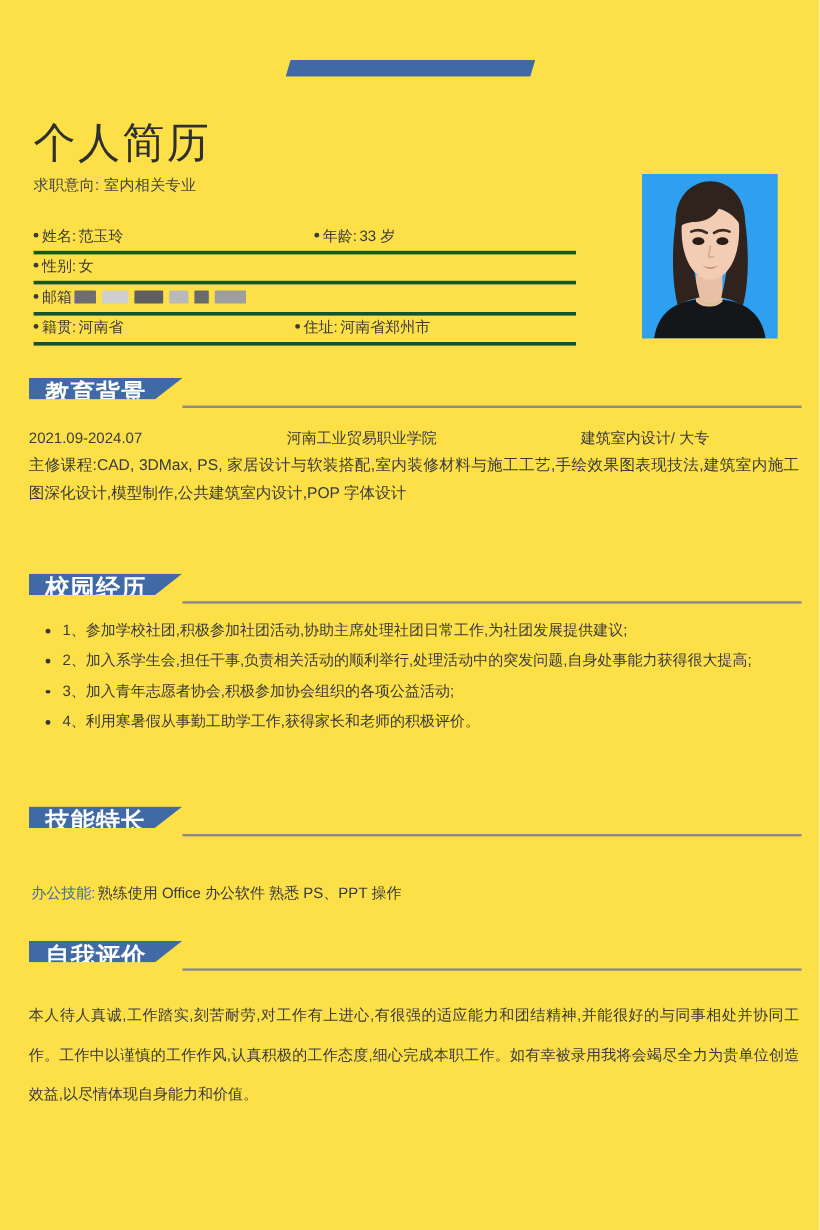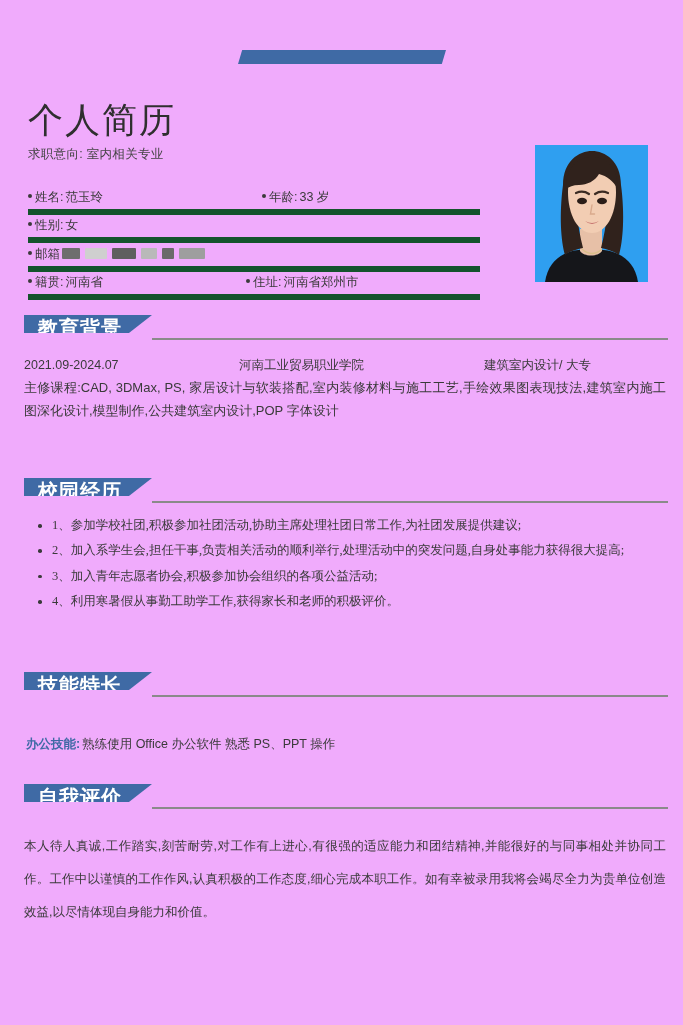--- a/index.html
+++ b/index.html
@@ -12,21 +12,21 @@
     height: 1025px;
     position: relative;
     font-family: "Liberation Sans", "DejaVu Sans", sans-serif;
     color: #3a3a3a;
     overflow: hidden;
   }
 
   .page {
     position: absolute;
     inset: 0;
-    background: #f0abfc;
+    background: #fde047;
   }
 
   
   .top-banner {
     position: absolute;
     left: 238px;
     top: 50px;
     width: 208px;
     height: 14px;
     background: #3f6aa5;
@@ -71,21 +71,21 @@
   .info-table {
     position: absolute;
     left: 28px;
     top: 186px;
     width: 452px;
   }
   .info-row {
     display: flex;
     height: 22.5px;
     align-items: center;
-    border-bottom: 6px solid #14532d;
+    border-bottom: 3px solid #14532d;
   }
   .info-cell {
     display: flex;
     align-items: baseline;
     font-size: 12.5px;
     color: #3a3a3a;
     white-space: nowrap;
   }
   .info-cell.c1 { width: 234px; }
   .info-cell.c2 { width: 218px; }
@@ -167,21 +167,20 @@
     margin-top: 2px;
     text-align: justify;
     padding-right: 2px;
   }
 
   
   .bullets {
     list-style: none;
     margin: 12px 0 0 0;
     padding: 0;
-    font-family: Liberation Serif, serif;
   }
   .bullets li {
     position: relative;
     padding-left: 28px;
     font-size: 12.5px;
     line-height: 1.55;
     color: #3a3a3a;
     margin-bottom: 6px;
   }
   .bullets li::before {
@@ -198,21 +197,21 @@
   
   .skill-line {
     margin-top: 36px;
     font-size: 12.5px;
     color: #3a3a3a;
     line-height: 1.6;
     padding-left: 2px;
   }
   .skill-key {
     color: #3f6aa5;
-    font-weight: bold;
+    font-weight: normal;
     margin-right: 2px;
   }
 
   
   .eval-body {
     margin-top: 20px;
     font-size: 12.5px;
     color: #3a3a3a;
     line-height: 2.62;
     text-align: justify;

